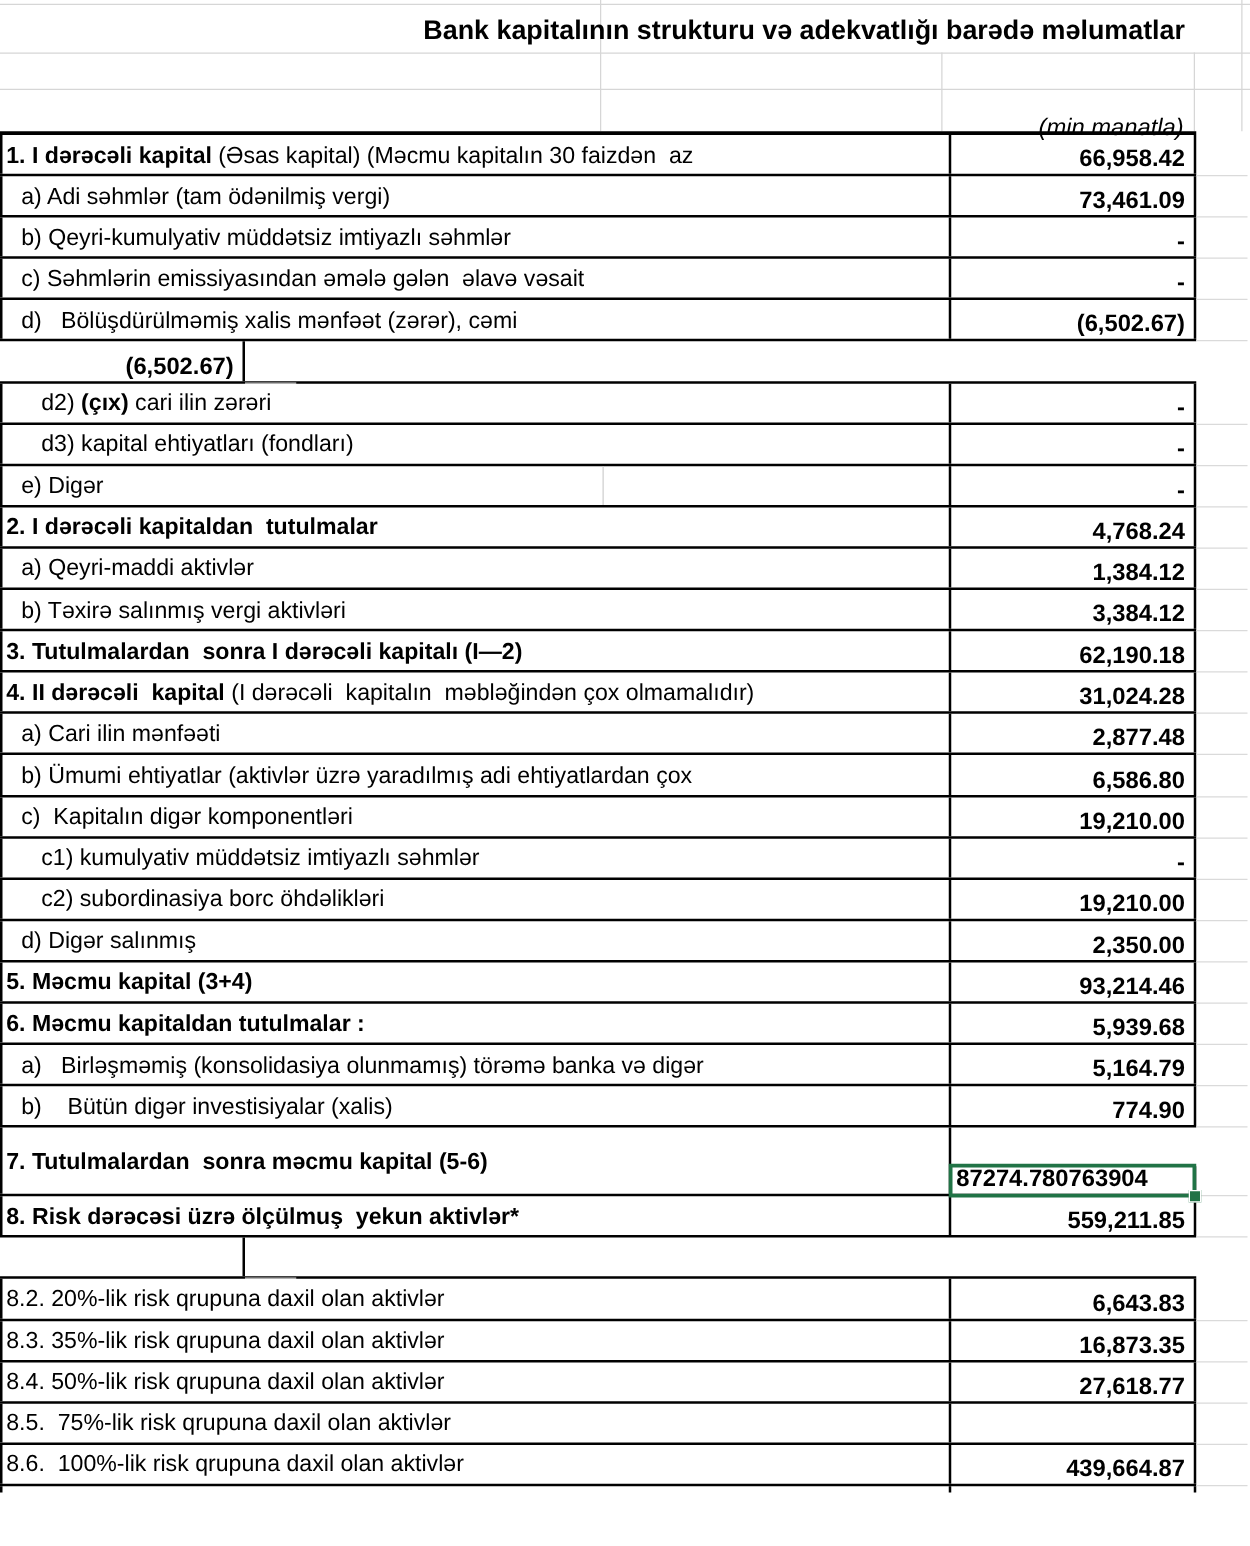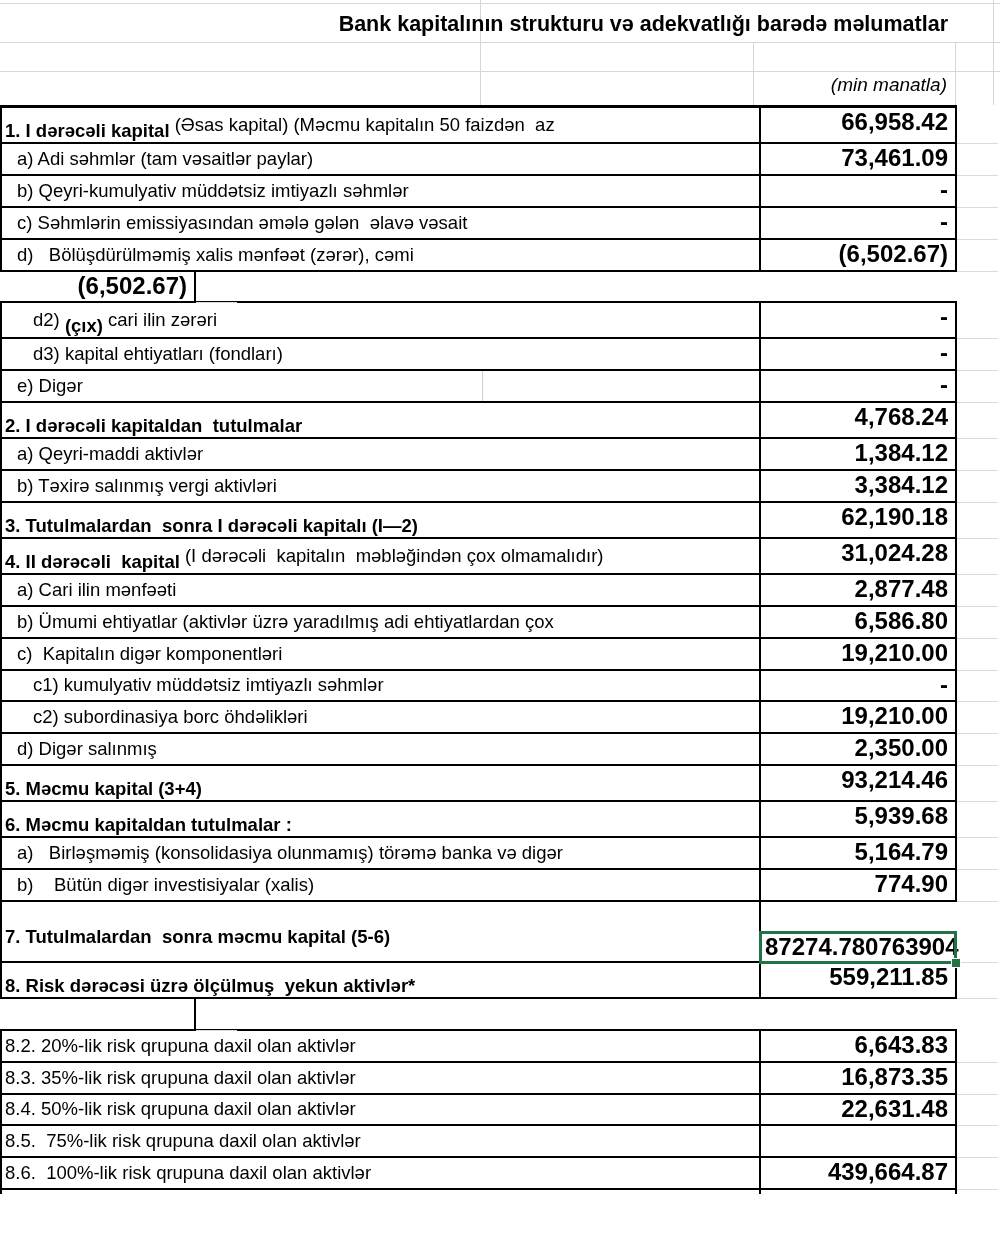--- a/index.html
+++ b/index.html
@@ -5,37 +5,37 @@
   html,body{margin:0;padding:0;background:#ffffff;}
   body{width:1000px;height:1237px;font-family:"Liberation Sans",sans-serif;color:#000;}
   .sheet{position:relative;width:1000px;height:1194px;background:#fff;overflow:hidden;}
 
   
   .gl-h{position:absolute;height:1px;background:#d6d6d6;}
   .gl-v{position:absolute;width:1px;background:#d6d6d6;}
 
   .title{position:absolute;top:9px;left:0;width:948px;text-align:right;
          font-weight:700;font-size:21.5px;letter-spacing:0;line-height:30px;}
-  .unit{position:absolute;top:72px;left:753px;width:194px;text-align:right;
+  .unit{position:absolute;top:90px;left:753px;width:194px;text-align:right;
         font-style:italic;font-size:19px;line-height:26px;}
 
   .table{position:absolute;top:105px;left:0;width:957px;height:1117px;
          display:flex;flex-direction:column;
          border-top:3px solid #000;box-sizing:border-box;}
   .row{flex:1;display:flex;border-bottom:2px solid #000;box-sizing:border-box;position:relative;}
   .cell-label{flex:1;display:flex;align-items:center;border-left:2px solid #000;
               border-right:2px solid #000;font-size:18.5px;position:relative;overflow:hidden;}
   .cell-label span{white-space:pre;}
   .ind0{padding-left:3px;}
   .ind1{padding-left:15px;}
   .ind2{padding-left:31px;}
-  .bold{font-weight:700;margin-top:12px;}
-  .cell-value{width:196px;display:flex;align-items:flex-start;justify-content:flex-end;
+  .bold{font-weight:700;}
+  .cell-value{width:196px;display:flex;align-items:flex-end;justify-content:flex-end;
               padding-right:7px;box-sizing:border-box;border-right:2px solid #000;
-              font-weight:700;font-size:24px;position:relative;}
+              font-weight:700;font-size:19px;position:relative;}
   .cell-value.selected{justify-content:flex-start;padding-left:4px;padding-right:0;margin-top:31px;}
   .sel-outline{position:absolute;left:-2px;top:-2px;right:-2px;bottom:-3px;
                border:3px solid #217346;pointer-events:none;z-index:3;}
   .fill-handle{position:absolute;right:-6px;bottom:-7px;width:8px;height:8px;
                background:#217346;border:1px solid #fff;z-index:4;}
   .inner-div{position:absolute;left:480px;top:0;bottom:0;width:1px;background:#d0d0d0;}
   .right-ext{position:absolute;right:-43px;bottom:-2px;width:41px;height:1px;background:#dadada;}
 </style>
 </head>
 <body>
@@ -50,30 +50,30 @@
   <div class="gl-v" style="left:955px;top:42px;height:63px;"></div>
   <div class="gl-v" style="left:993px;top:0;height:105px;"></div>
 
   <div class="title">Bank kapitalının strukturu və adekvatlığı barədə məlumatlar</div>
   <div class="unit">(min manatla)</div>
 
   <div class="table">
       <div class="row">
         <div class="cell-label ind0">
           <span class="bold">1. I dərəcəli kapital </span>
-          <span>(Əsas kapital) (Məcmu kapitalın 50 faizdən  az</span>
+          <span>(Əsas kapital) (Məcmu kapitalın 30 faizdən  az</span>
         </div>
         <div class="cell-value">
           <span>66,958.42</span>
           <span class="right-ext"></span>
         </div>
       </div>
       <div class="row">
         <div class="cell-label ind1">
-          <span>a) Adi səhmlər (tam vəsaitlər paylar)</span>
+          <span>a) Adi səhmlər (tam ödənilmiş vergi)</span>
         </div>
         <div class="cell-value">
           <span>73,461.09</span>
           <span class="right-ext"></span>
         </div>
       </div>
       <div class="row">
         <div class="cell-label ind1">
           <span>b) Qeyri-kumulyativ müddətsiz imtiyazlı səhmlər</span>
         </div>
@@ -314,21 +314,21 @@
         <div class="cell-value">
           <span>16,873.35</span>
           <span class="right-ext"></span>
         </div>
       </div>
       <div class="row">
         <div class="cell-label ind0">
           <span>8.4. 50%-lik risk qrupuna daxil olan aktivlər</span>
         </div>
         <div class="cell-value">
-          <span>22,631.48</span>
+          <span>27,618.77</span>
           <span class="right-ext"></span>
         </div>
       </div>
       <div class="row">
         <div class="cell-label ind0">
           <span>8.5.  75%-lik risk qrupuna daxil olan aktivlər</span>
         </div>
         <div class="cell-value">
           <span></span>
           <span class="right-ext"></span>

